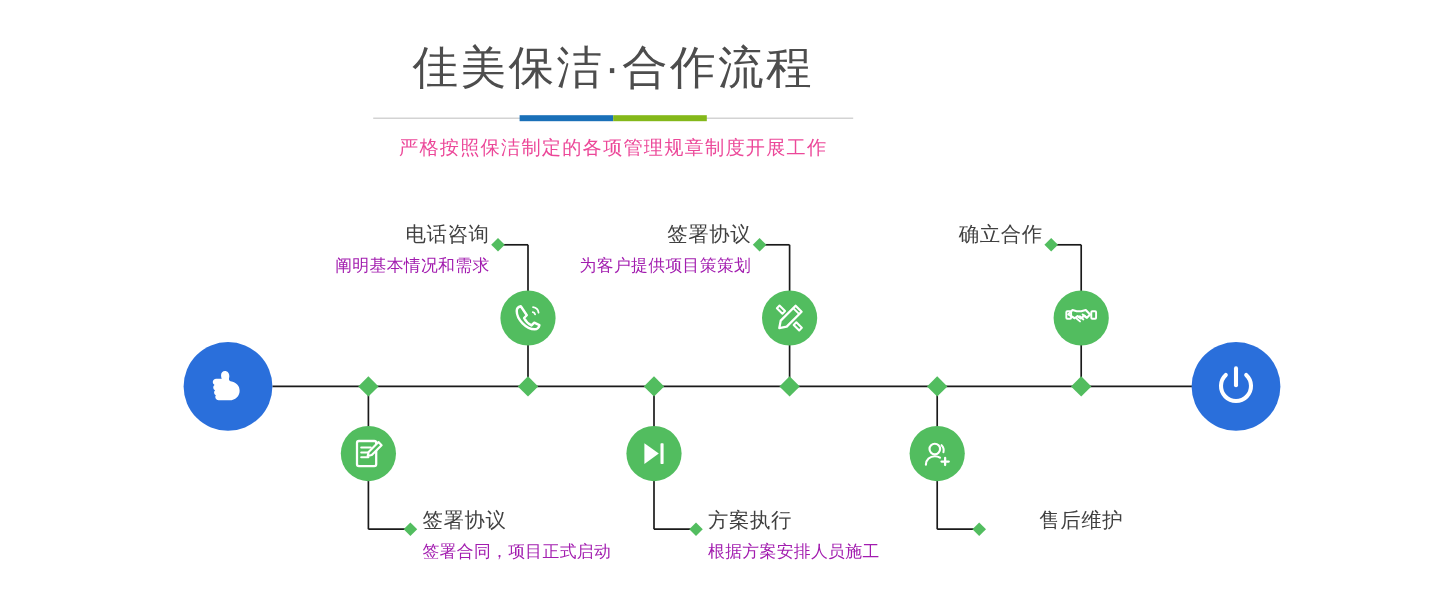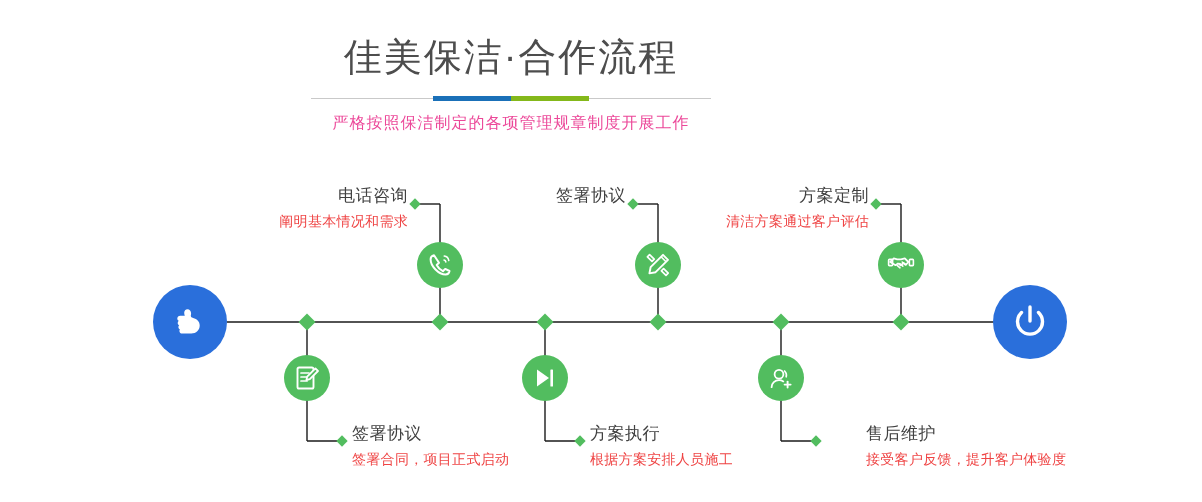--- a/index.html
+++ b/index.html
@@ -114,21 +114,21 @@
     white-space: nowrap;
   }
   .label-block .ttl {
     font-size: 17px;
     color: #404040;
     line-height: 20px;
     letter-spacing: 0.5px;
   }
   .label-block .sub {
     font-size: 14px;
-    color: #ef4444;
+    color: #a21caf;
     line-height: 20px;
     margin-top: 5px;
     letter-spacing: 0.3px;
   }
   .label-block.top { text-align: right; }
   .label-block.bot { text-align: left; }
 </style>
 </head>
 <body>
 
@@ -257,35 +257,34 @@
     </svg>
   </div>
 
   <div class="label-block top" style="left:215px; top:186px; width:193px;">
     <div class="ttl">电话咨询</div>
     <div class="sub">阐明基本情况和需求</div>
   </div>
 
   <div class="label-block top" style="left:433px; top:186px; width:193px;">
     <div class="ttl">签署协议</div>
+    <div class="sub">为客户提供项目策策划</div>
   </div>
 
   <div class="label-block top" style="left:676px; top:186px; width:193px;">
-    <div class="ttl">方案定制</div>
-    <div class="sub">清洁方案通过客户评估</div>
+    <div class="ttl">确立合作</div>
   </div>
 
   <div class="label-block bot" style="left:352px; top:424px;">
     <div class="ttl">签署协议</div>
     <div class="sub">签署合同，项目正式启动</div>
   </div>
 
   <div class="label-block bot" style="left:590px; top:424px;">
     <div class="ttl">方案执行</div>
     <div class="sub">根据方案安排人员施工</div>
   </div>
 
   <div class="label-block bot" style="left:826px; top:424px;margin-left:40px;">
     <div class="ttl">售后维护</div>
-    <div class="sub">接受客户反馈，提升客户体验度</div>
   </div>
 
 </div>
 
 </body></html>

